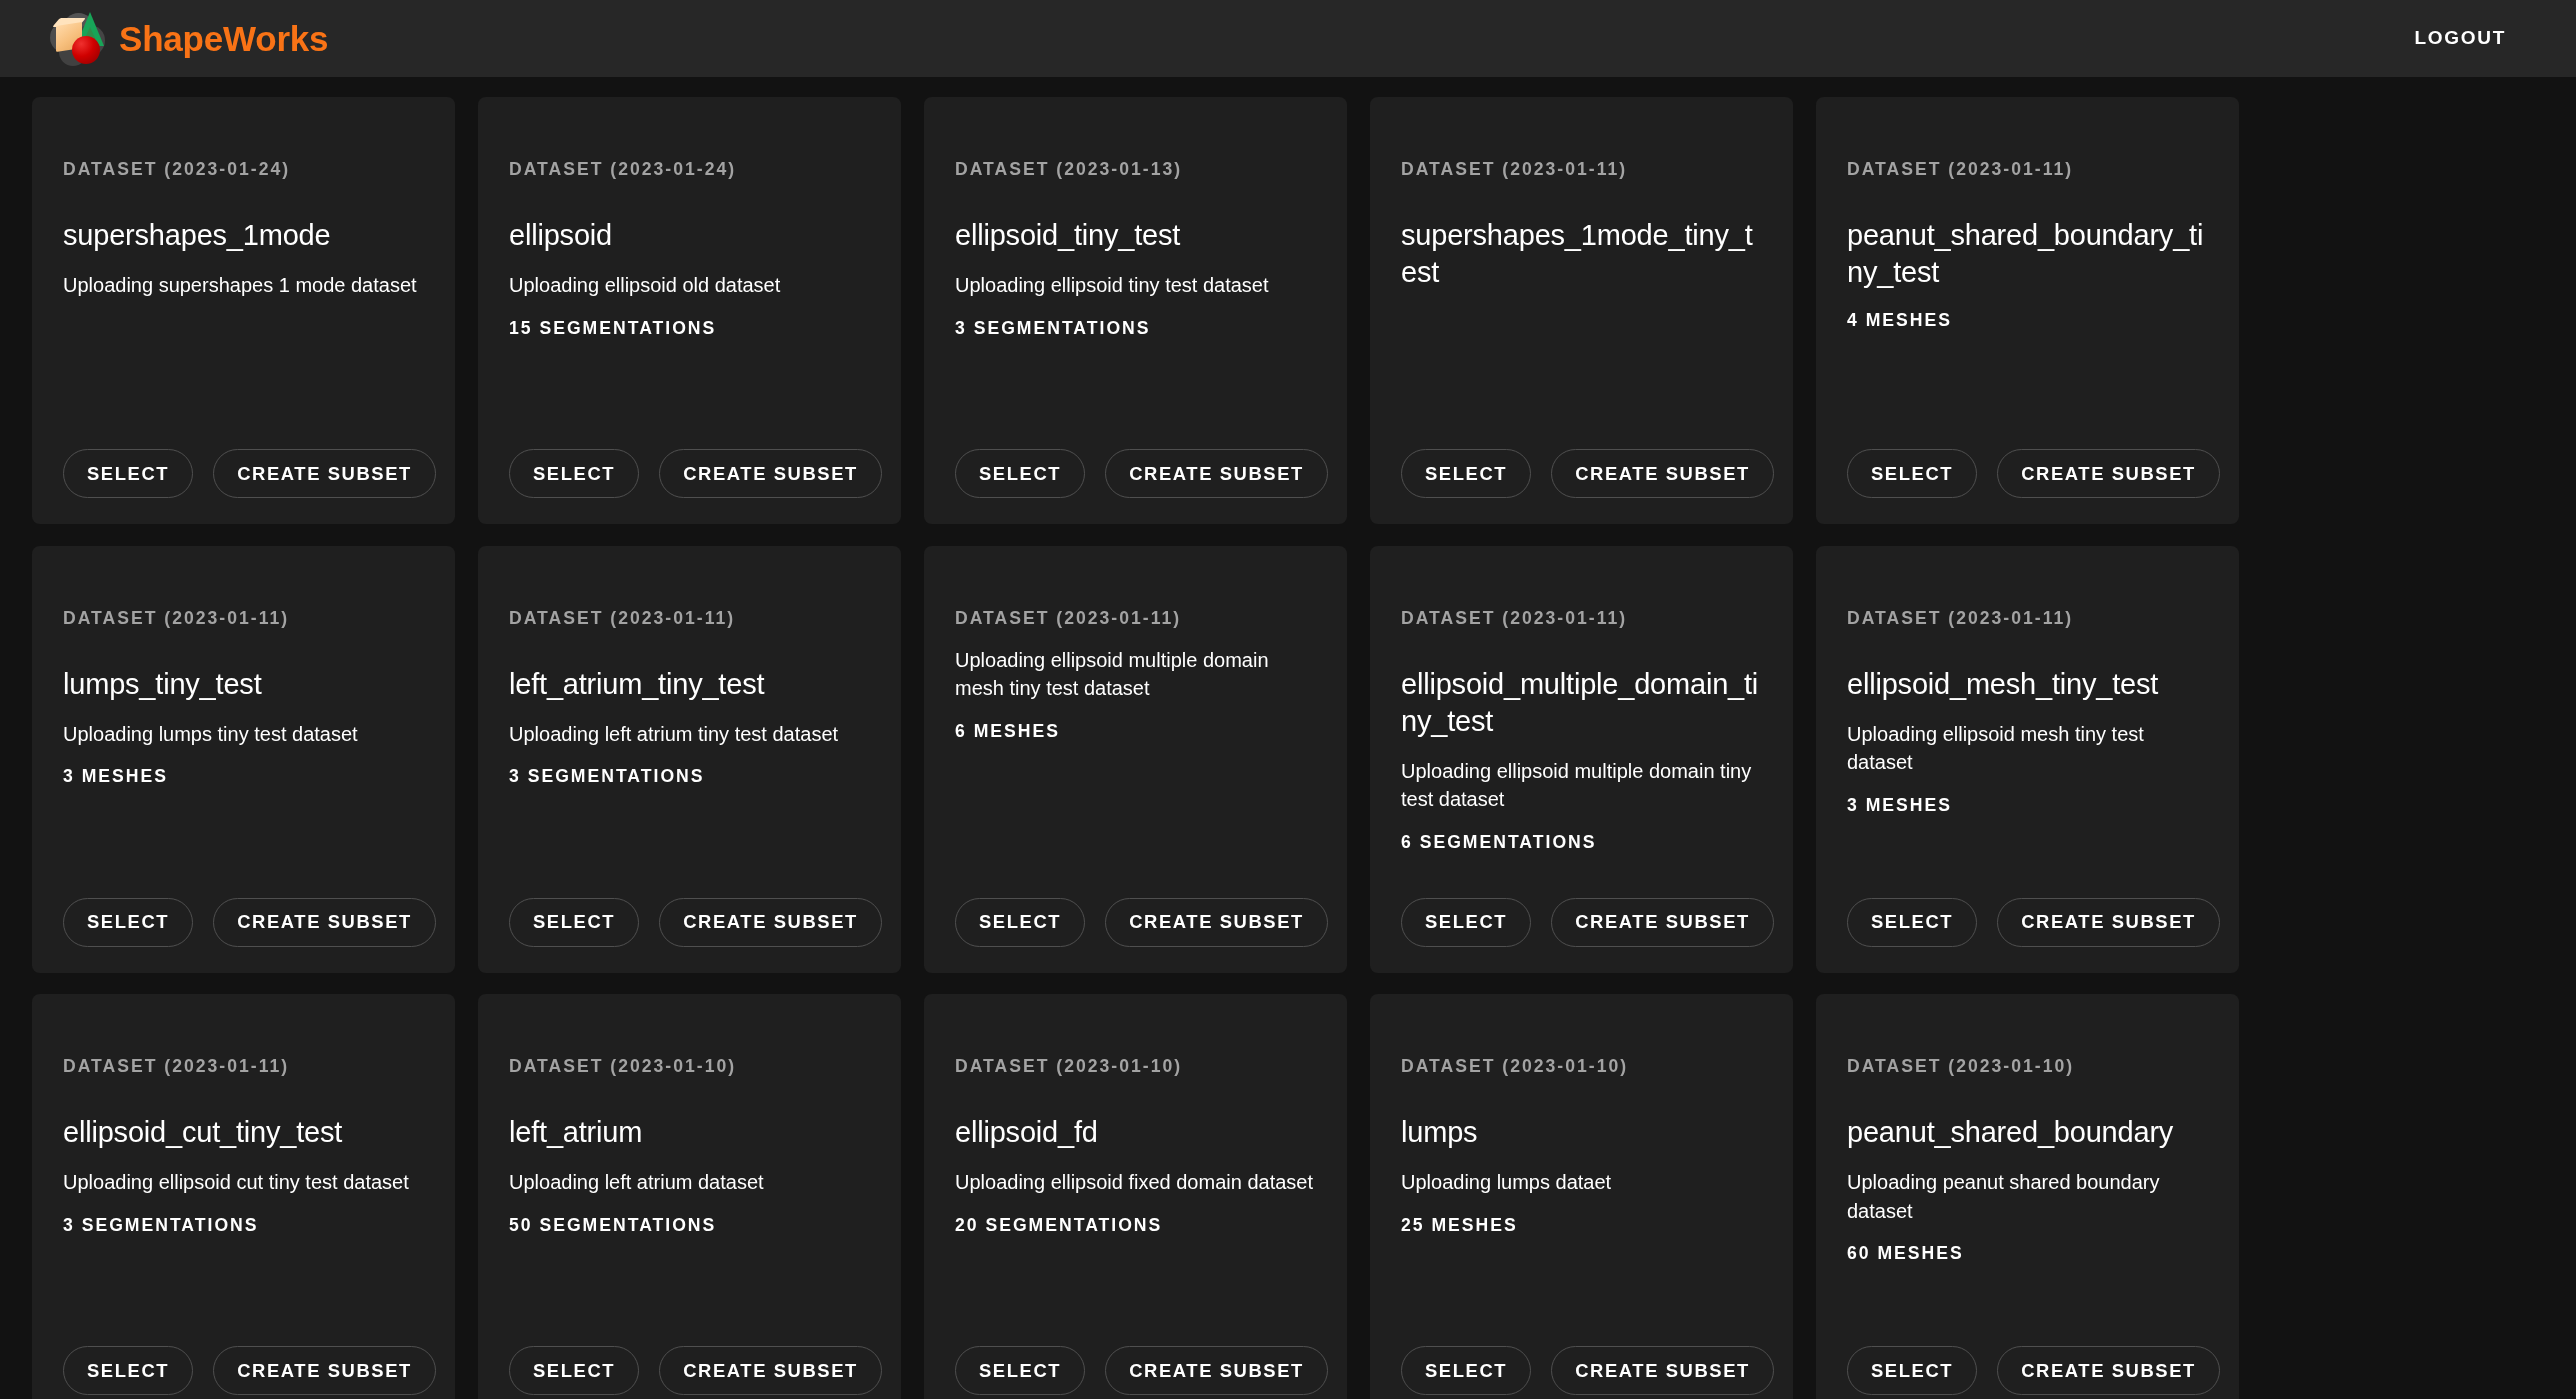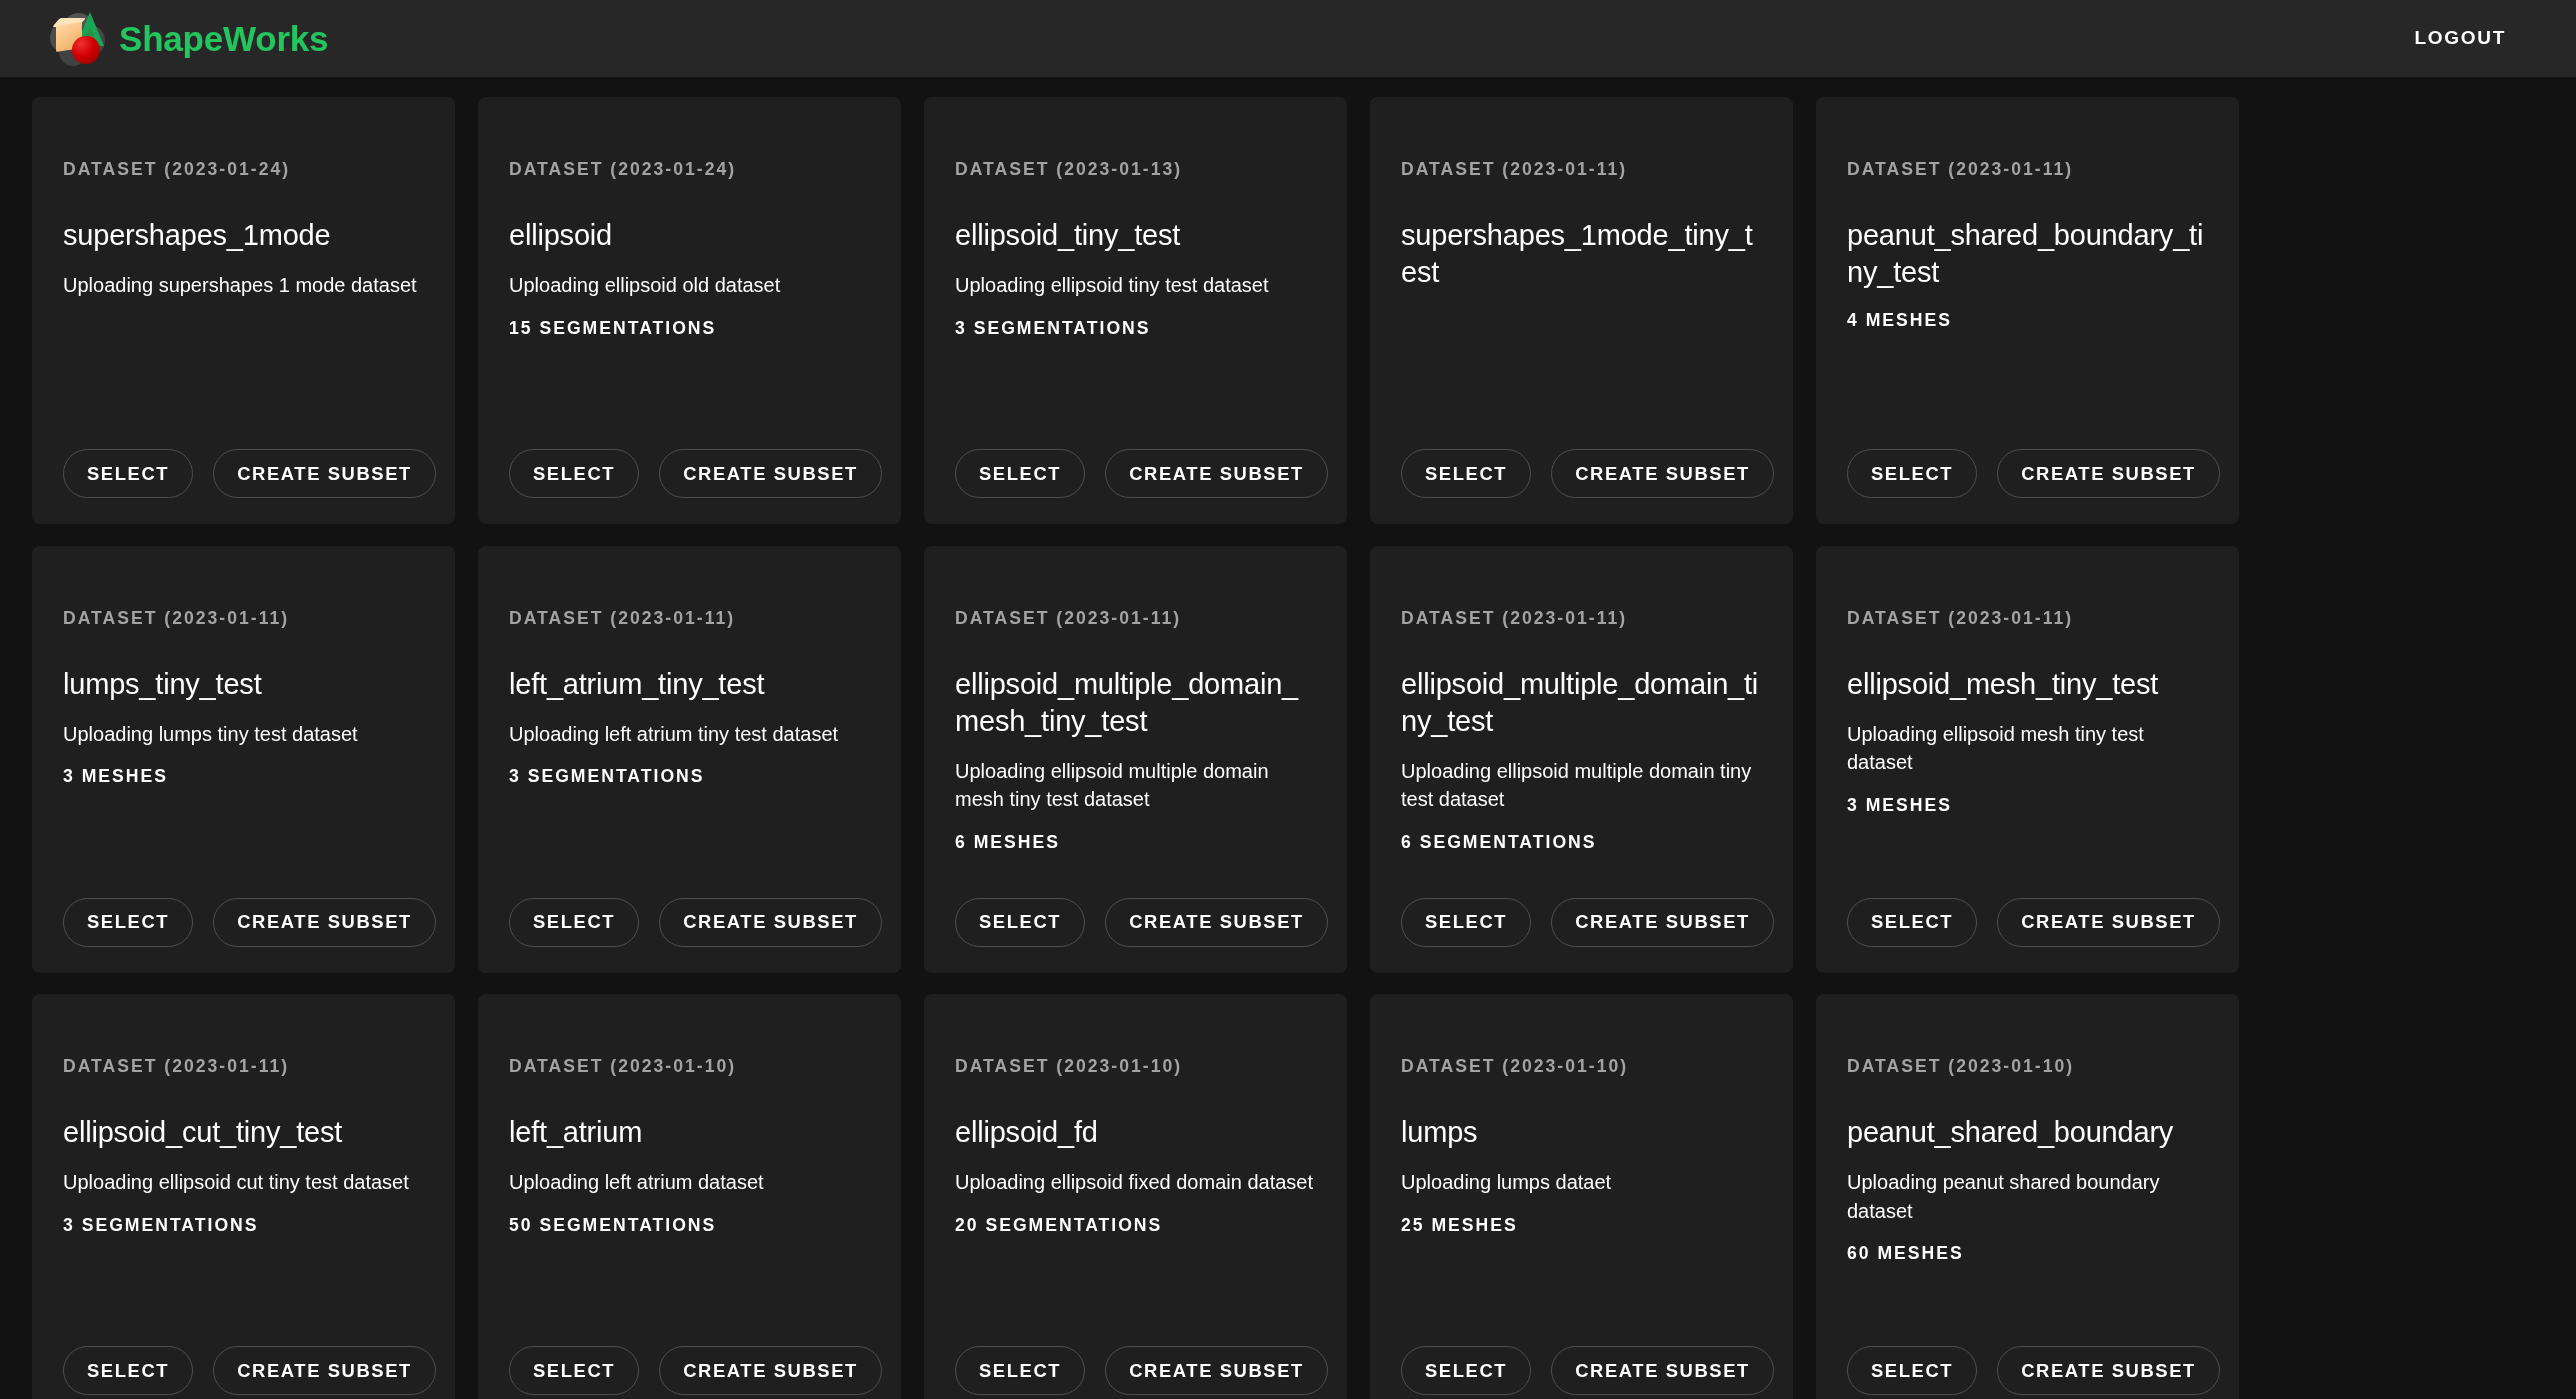--- a/index.html
+++ b/index.html
@@ -73,21 +73,21 @@
     border-radius: 1.5px;
   }
   #logo-icon .sphere {
     position: absolute;
     left: 24px; top: 26px;
     width: 28px; height: 28px;
     border-radius: 50%;
     background: radial-gradient(circle at 33% 28%, #f0302e 0%, #d00000 45%, #8a0000 100%);
   }
   #brand-name {
-    color: #22c55e;
+    color: #f97316;
     font-size: 35px;
     font-weight: 700;
     letter-spacing: -0.2px;
     white-space: nowrap;
   }
   #logout-button {
     position: absolute;
     right: 56px;
     top: 50%;
     transform: translateY(-50%);
@@ -264,21 +264,20 @@
     <p class="card-description">Uploading left atrium tiny test dataset</p>
     <div class="card-count">3 SEGMENTATIONS</div>
     <div class="card-actions">
       <button class="card-btn">SELECT</button>
       <button class="card-btn">CREATE SUBSET</button>
     </div>
   </section>
 
   <section class="dataset-card">
     <div class="card-eyebrow">DATASET (2023-01-11)</div>
-    <h2 class="card-title">ellipsoid_multiple_domain_mesh_tiny_test</h2>
     <p class="card-description">Uploading ellipsoid multiple domain mesh tiny test dataset</p>
     <div class="card-count">6 MESHES</div>
     <div class="card-actions">
       <button class="card-btn">SELECT</button>
       <button class="card-btn">CREATE SUBSET</button>
     </div>
   </section>
 
   <section class="dataset-card">
     <div class="card-eyebrow">DATASET (2023-01-11)</div>

